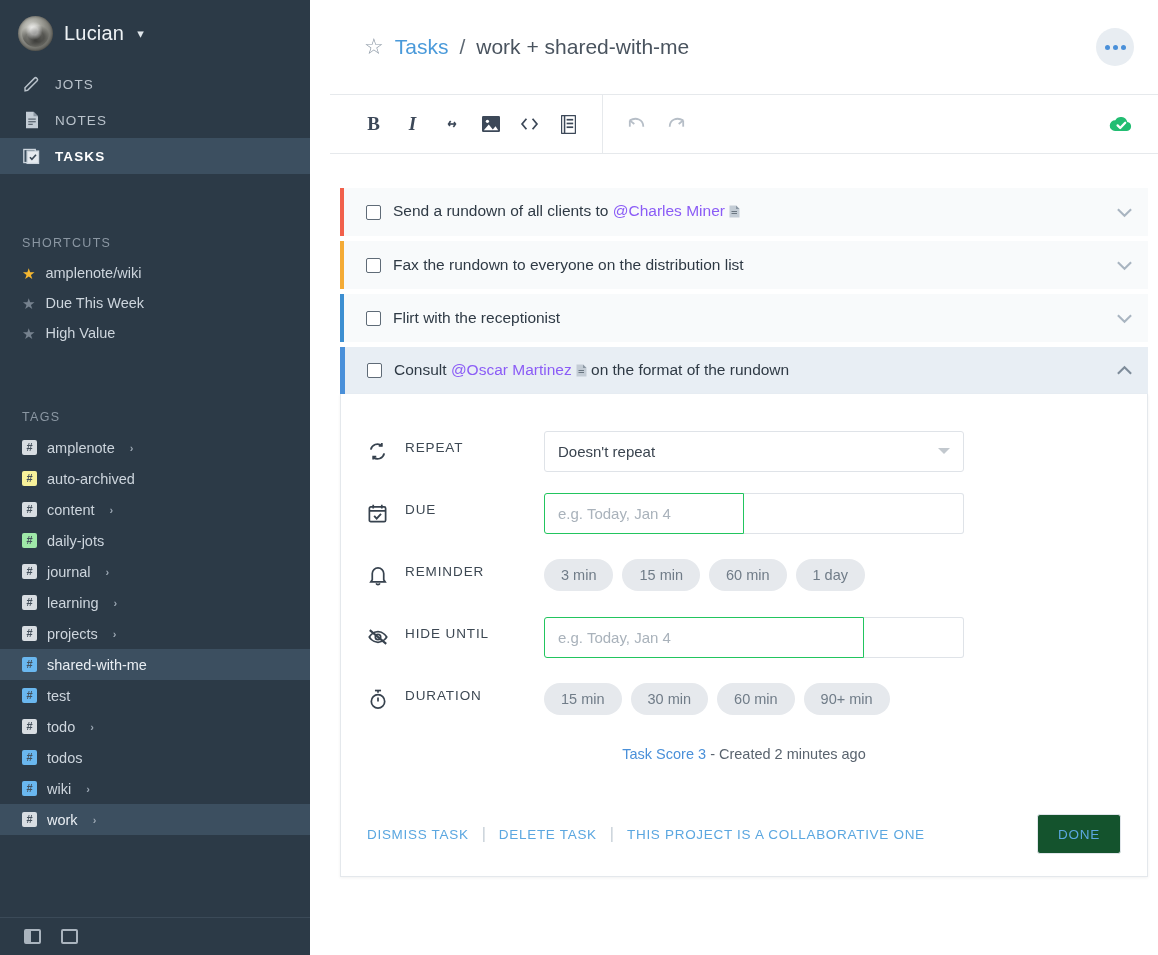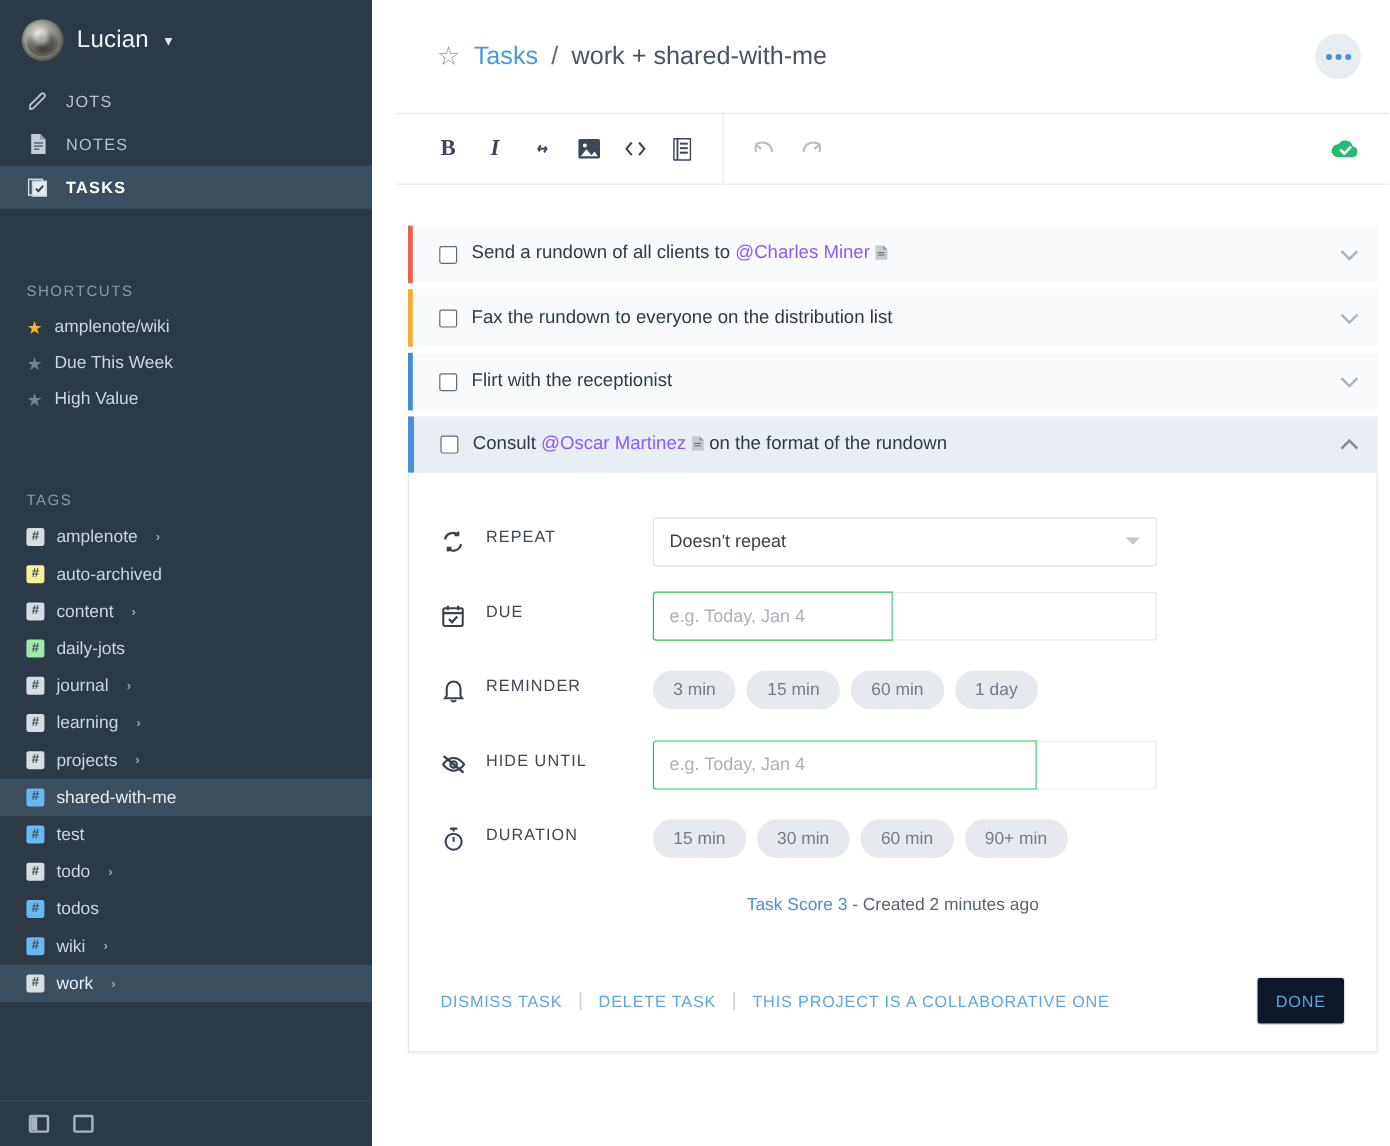--- a/index.html
+++ b/index.html
@@ -200,22 +200,22 @@
   .score { text-align:center; font-size: 14.5px; color:#5a646f; padding: 16px 0 0 0; }
   .score a { color:#4a90d9; cursor:pointer; }
 
   .card-foot {
     display:flex; align-items:center; gap: 0;
     padding: 22px 26px 22px 26px; margin-top: 30px;
   }
   .flink { color:#5ba7e0; font-size:13.5px; letter-spacing:.7px; cursor:pointer; }
   .fsep { color:#c5ced6; margin: 0 13px; }
   .done-btn {
-    margin-left:auto; width: 74px; height: 40px; border:1px solid #e0e5ea; border-radius:3px;
-    background:#0f172a; color:#5ba7e0; font-size:13.5px; letter-spacing:.7px;
+    margin-left:auto; width: 84px; height: 40px; border:1px solid #e0e5ea; border-radius:3px;
+    background:#14532d; color:#5ba7e0; font-size:13.5px; letter-spacing:.7px;
     display:flex; align-items:center; justify-content:center; cursor:pointer;
   }
 </style>
 </head>
 <body>
 
 <div id="app">
 
   <aside id="sidebar">
 

